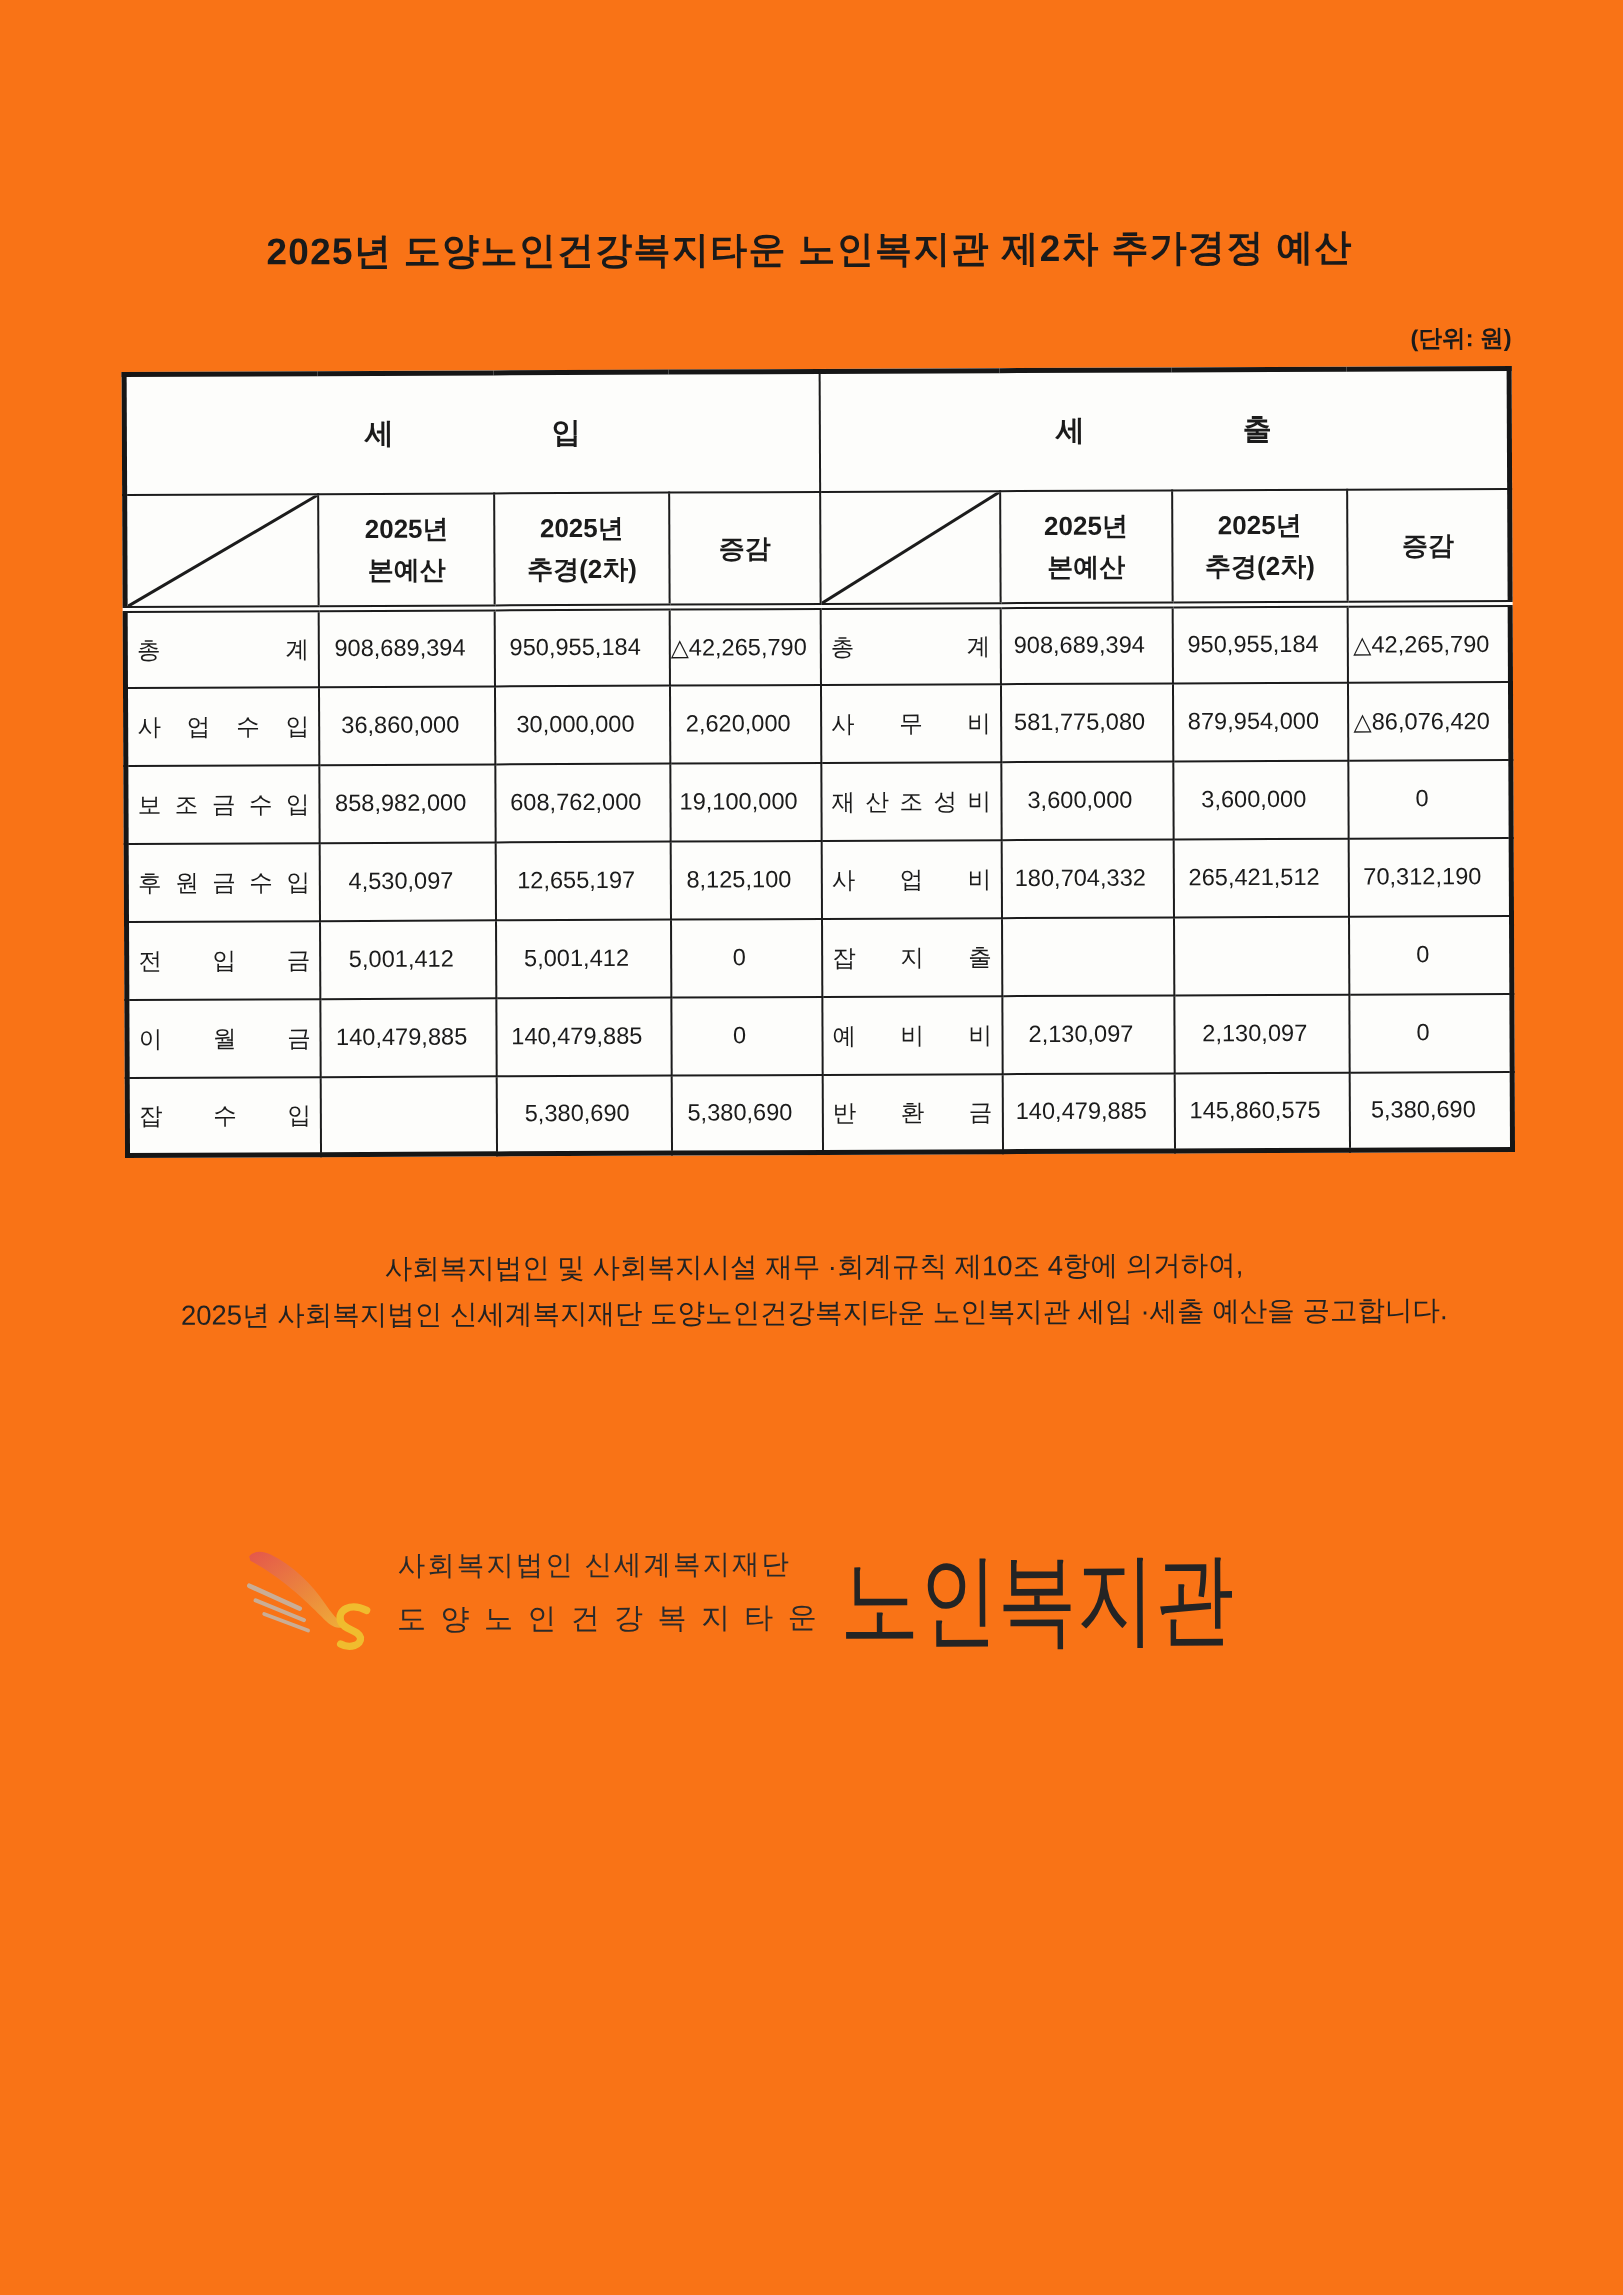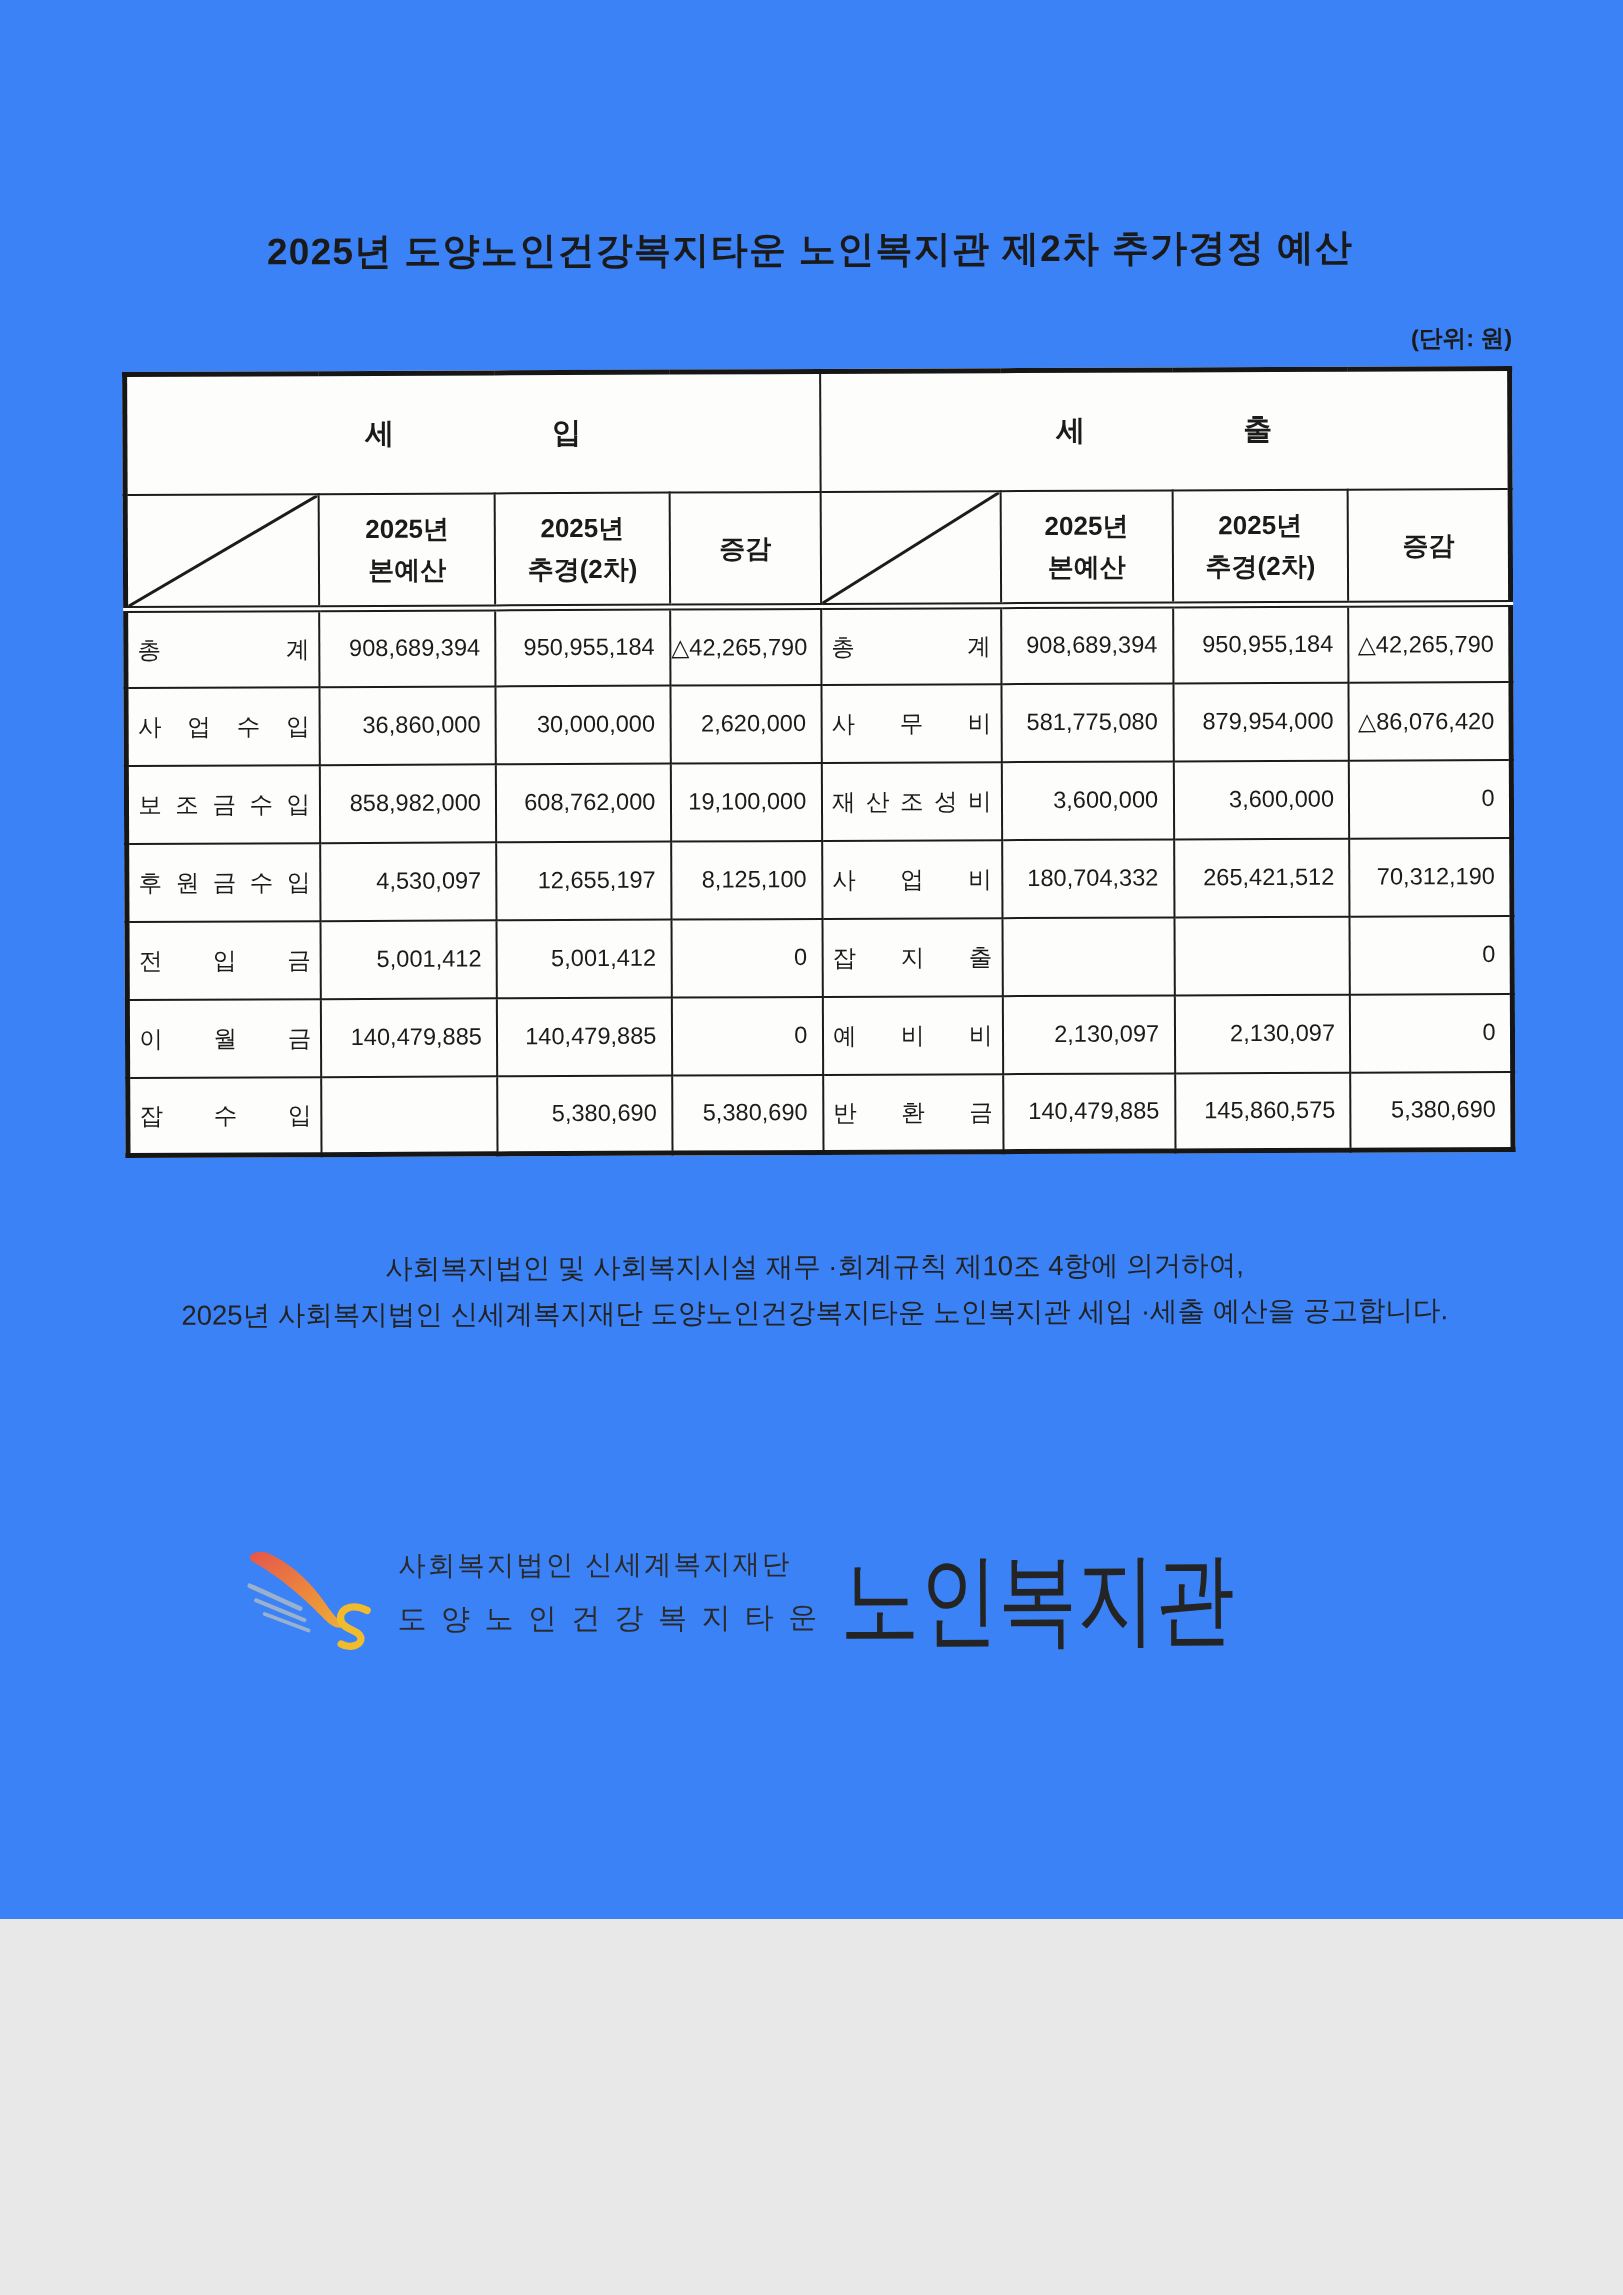--- a/index.html
+++ b/index.html
@@ -2,23 +2,23 @@
 <html style="font-size:10.5px"><head>
 <meta charset="utf-8">
 <style>
   * { margin: 0; padding: 0; box-sizing: border-box; }
   html, body { background: #e8e8e8; }
   body { font-family: "Liberation Sans", "DejaVu Sans", sans-serif; }
 
   .page {
     position: relative;
     width: 1623px;
-    height: 1919px;
+    height: 2295px;
     margin: 0 auto;
-    background: #3b82f6;
+    background: #f97316;
     overflow: hidden;
     color: #1b1b1b;
   }
   .scan-wrap {
     position: absolute;
     inset: 0;
     transform: rotate(-0.25deg);
     transform-origin: 50% 30%;
   }
 
@@ -68,21 +68,21 @@
   .budget-table .mid-div { border-left-width: 2.6px; }
 
   .group-inner { width: 216px; margin: 0 auto; }
 
   .diag-cell { position: relative; }
   .diag-cell svg { position: absolute; inset: 0; width: 100%; height: 100%; display: block; }
 
   .colhead-line { line-height: 1.55; text-align: center; }
 
   .label-cell { padding: 0 9.2px; font-size: 27.5px; }
-  .num-cell   { text-align: right; padding-right: 14.4px; font-variant-numeric: tabular-nums; }
+  .num-cell   { text-align: center; padding-right: 14.4px; font-variant-numeric: tabular-nums; }
 
   .dist { display: flex; justify-content: space-between; align-items: center; }
 
   
   .notice-line1, .notice-line2 {
     position: absolute;
     left: 0;
     width: 100%;
     text-align: center;
     font-size: 27.5px;

